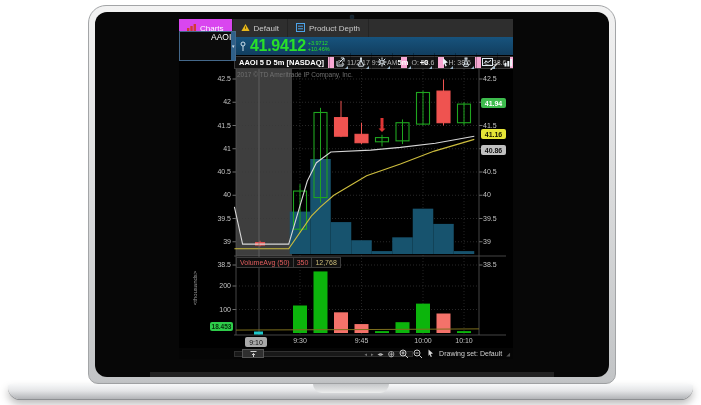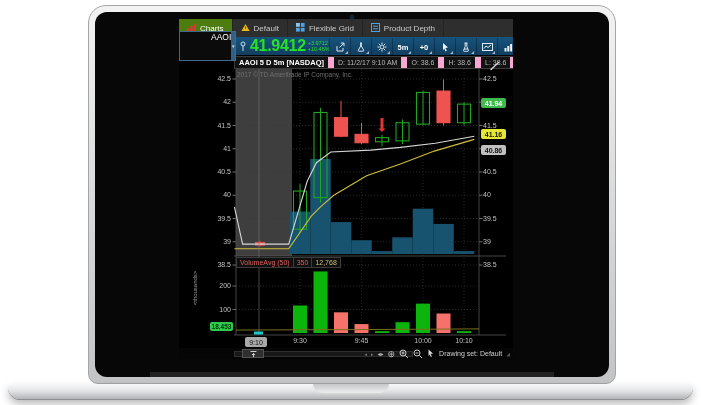--- a/index.html
+++ b/index.html
@@ -15,31 +15,31 @@
     background:linear-gradient(#f7f8f9 0%,#e4e5e7 45%,#b2b4b7 100%);box-shadow:0 1px 0 #8d8f92,0 5px 9px rgba(0,0,0,.28);}
   .notch{position:absolute;left:50%;top:0;width:76px;height:9px;margin-left:-38px;border-radius:0 0 9px 9px;
     background:linear-gradient(#c6c8ca,#eceded);}
 
   
   .app{position:absolute;left:84px;top:7px;width:334px;height:340px;background:#000;overflow:hidden;}
 
   .tabbar{position:absolute;left:0;top:0;width:100%;height:18px;background:#2e2e2e;display:flex;align-items:stretch;
     font-size:8px;color:#c9c9c9;z-index:7;}
   .tab{display:flex;align-items:center;gap:4px;padding:0 8px;border-right:1px solid #242424;cursor:default;}
-  .tab.active{background:#4d7c0f;color:#fff;}
+  .tab.active{background:#d946ef;color:#fff;}
 
   .toolbar{position:absolute;left:0;top:18px;width:100%;height:18px;display:flex;align-items:center;
     background:linear-gradient(#17537d,#113e5f);z-index:7;color:#d7e4ee;}
   .symbox{margin-left:0;width:57px;height:30px;background:#0b0b0b;border:1px solid #44688a;display:flex;box-sizing:border-box;padding-left:28px;}
   .symtext{flex:1;color:#fff;font-size:8.5px;line-height:11px;padding-left:3px;}
   .symdrop{width:11px;background:#2f6089;color:#cfe0ec;font-size:5px;display:flex;align-items:center;justify-content:center;}
   .lnk{margin-left:3px;display:flex;align-items:center;}
   .price{margin-left:3px;font-size:16px;font-weight:bold;color:#29e029;letter-spacing:-0.3px;}
   .chg{display:flex;flex-direction:column;font-size:5.5px;line-height:6px;color:#29e029;margin-left:2px;}
-  .tbicons{position:absolute;left:150px;top:1px;height:18px;display:flex;}
+  .tbicons{position:absolute;left:150px;top:16px;height:18px;display:flex;}
   .tbi{width:20px;height:18px;position:relative;display:flex;align-items:center;justify-content:center;
     border-left:1px solid rgba(0,0,0,0.28);}
   .tbi.txt{font-size:7.5px;color:#fff;font-weight:bold;}
   .tbi.dd::after{content:"";position:absolute;right:2px;bottom:2px;width:0;height:0;
     border-bottom:3px solid #9cb6ca;border-left:3px solid transparent;}
 
   #plot{position:absolute;left:0;top:0;z-index:1;}
 
   .chead{position:absolute;left:55px;top:37px;height:13px;display:flex;background:#121212;border:1px solid #3c3c3c;
     box-sizing:border-box;z-index:6;align-items:stretch;}
@@ -99,31 +99,20 @@
             <span>Charts</span>
           </div>
           <div class="tab">
             <span>
               <svg width="9" height="9">
                   <path d="M4.5 1L8.6 8H0.4Z" fill="#e8b71a"></path>
                   <rect x="4" y="3.4" width="1" height="2.4" fill="#6b5408"></rect>
                 </svg>
             </span>
             <span>Default</span>
-          </div>
-          <div class="tab">
-            <span>
-              <svg width="9" height="9">
-                  <rect x="0" y="0" width="3.8" height="3.8" fill="#8cc6f0"></rect>
-                  <rect x="4.8" y="0" width="3.8" height="3.8" fill="#4da3e8"></rect>
-                  <rect x="0" y="4.8" width="3.8" height="3.8" fill="#4da3e8"></rect>
-                  <rect x="4.8" y="4.8" width="3.8" height="3.8" fill="#4da3e8"></rect>
-                </svg>
-            </span>
-            <span>Flexible Grid</span>
           </div>
           <div class="tab">
             <span>
               <svg width="9" height="9">
                   <rect x="0.5" y="0.5" width="8" height="8" fill="none" stroke="#4da3e8"></rect>
                   <line x1="2" y1="3.2" x2="7" y2="3.2" stroke="#4da3e8"></line>
                   <line x1="2" y1="5.8" x2="7" y2="5.8" stroke="#4da3e8"></line>
                 </svg>
             </span>
             <span>Product Depth</span>

